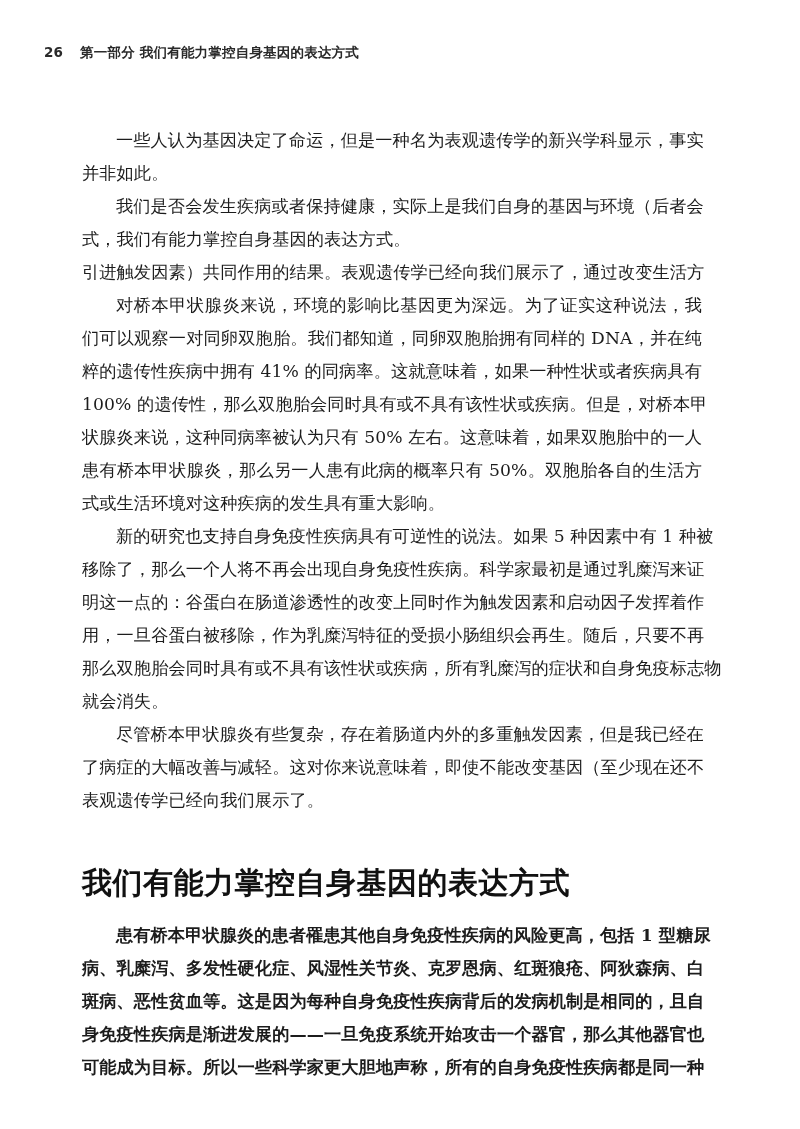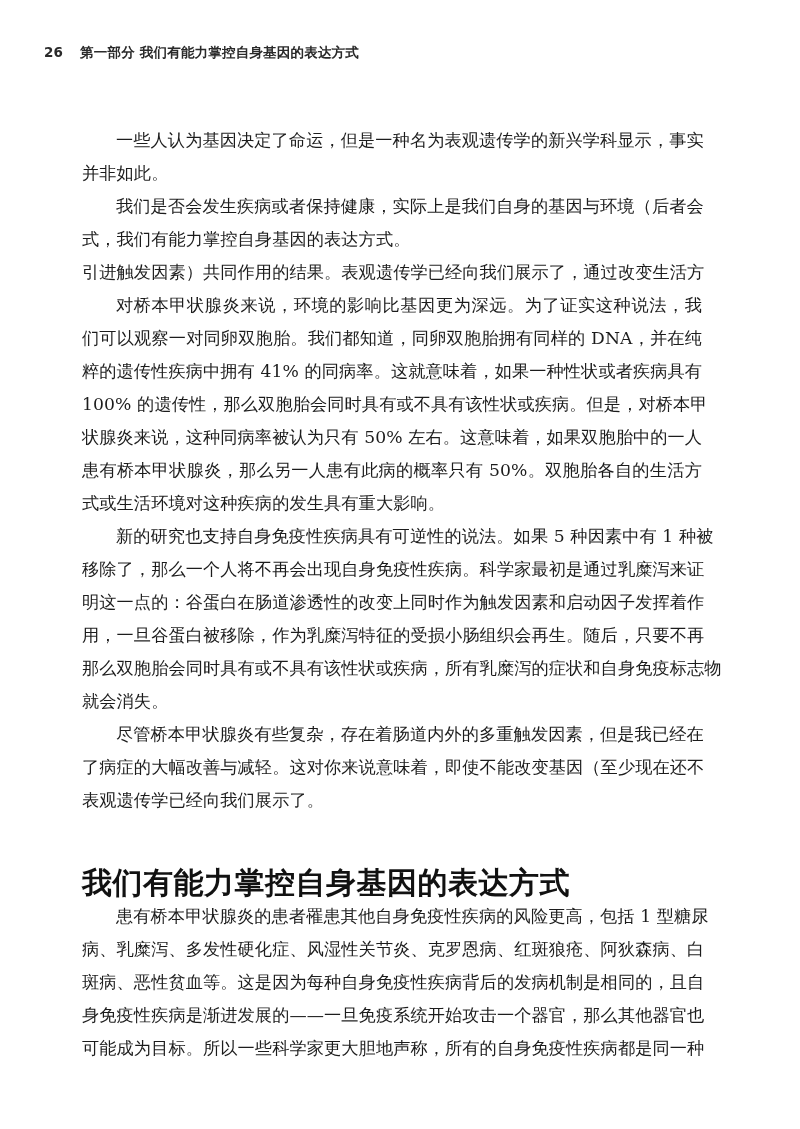--- a/index.html
+++ b/index.html
@@ -10,21 +10,21 @@
   .running-head .pnum { margin-right: 12px; font-weight: bold; }
   .running-head .part { }
   .body-wrap { position: absolute; left: 82px; top: 108px; width: 620px; margin-top: 16px; }
   .para { margin: 0; }
   .line { display: block; height: 33px; line-height: 33px; font-size: 17.2px; white-space: nowrap;
           text-align: justify; text-align-last: justify; letter-spacing: 0.1px; }
   .line.indent { padding-left: 34px; }
   .line.last { text-align-last: left; }
   .section-heading { position: absolute; left: 82px; top: 838px; font-family: "DejaVu Serif", "Liberation Serif", serif;
                      font-size: 30px; font-weight: bold; letter-spacing: 0.5px; color: #111; white-space: nowrap; }
-  .body-wrap2 { position: absolute; left: 82px; top: 900px; width: 620px; }
+  .body-wrap2 { position: absolute; left: 82px; top: 919px; width: 620px; font-weight: bold; }
 </style>
 </head>
 <body>
 
 <div class="running-head">
   <span class="pnum">26</span>
   <span class="part">第一部分</span>
   <span>我们有能力掌控自身基因的表达方式</span>
 </div>
 

